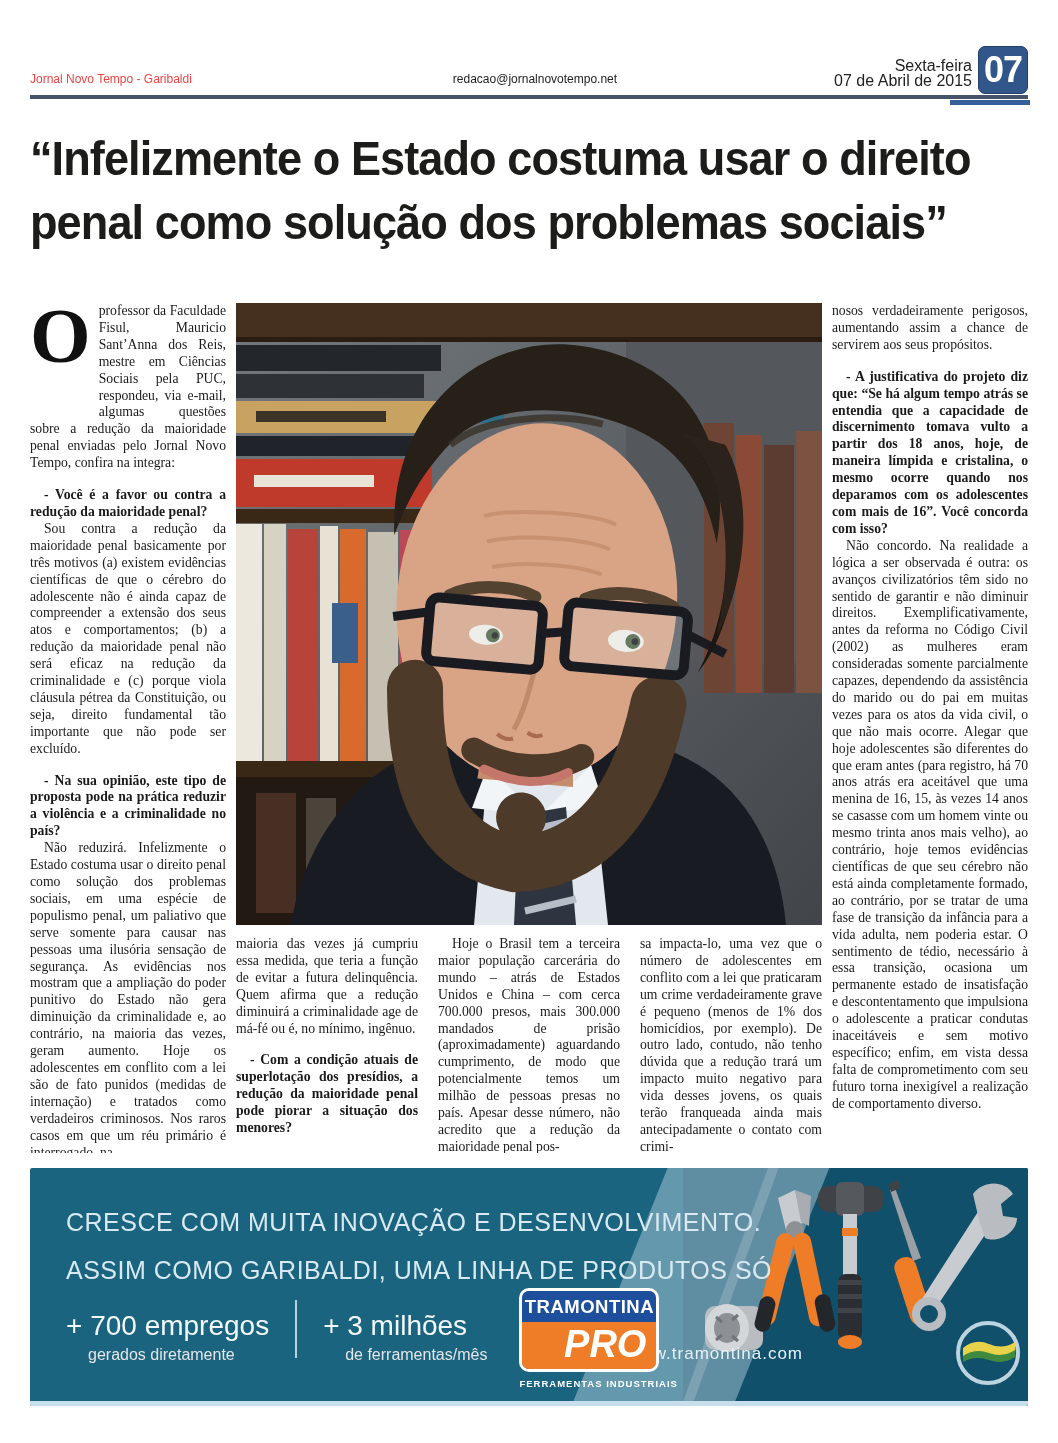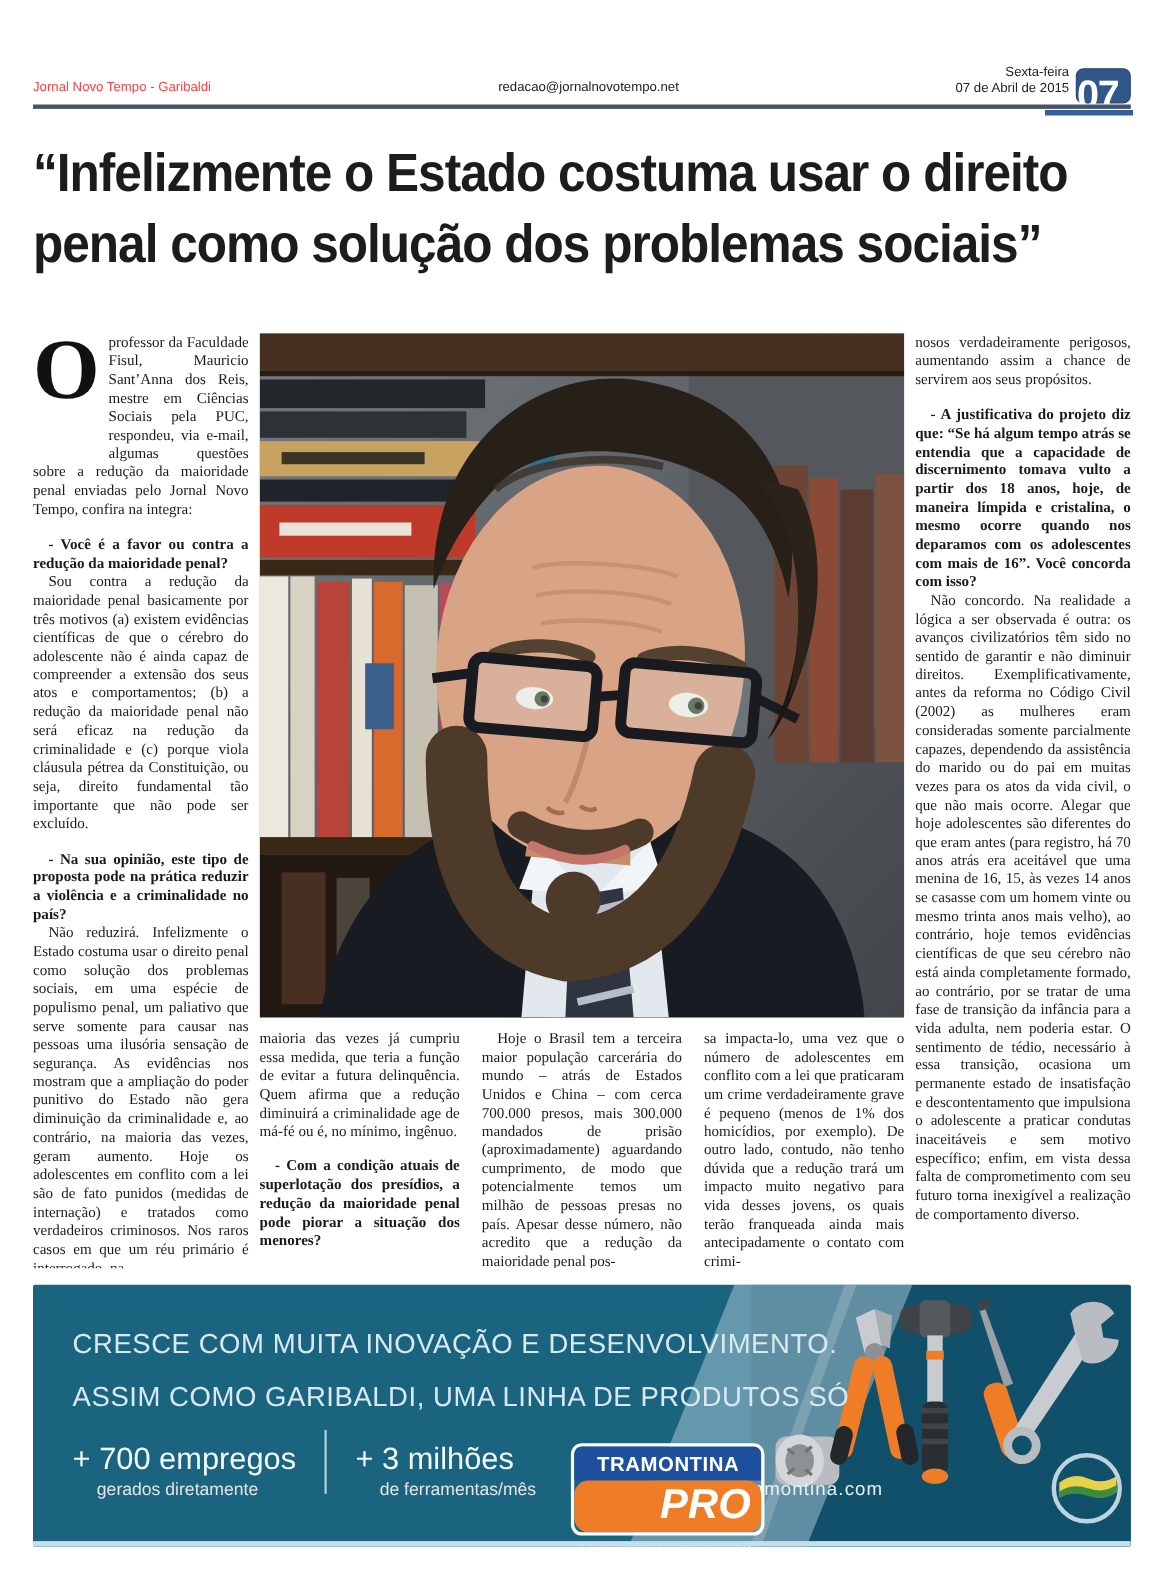--- a/index.html
+++ b/index.html
@@ -3,22 +3,22 @@
 <meta charset="utf-8">
 <style>
   * { margin:0; padding:0; box-sizing:border-box; }
   body { width:1058px; background:#ffffff; font-family:"Liberation Serif", serif; }
   .page { position:relative; width:1058px; height:1443px; background:#fff; overflow:hidden; }
 
   
   .masthead { position:absolute; top:0; left:30px; right:30px; height:96px; }
   .mast-left { position:absolute; left:0; bottom:10px; font-family:"Liberation Sans",sans-serif; font-size:12px; color:#ef4444; }
   .mast-center { position:absolute; left:12px; right:0; bottom:10px; text-align:center; font-family:"Liberation Sans",sans-serif; font-size:12px; color:#222; }
-  .mast-right { position:absolute; right:56px; bottom:8px; text-align:right; font-family:"Liberation Sans",sans-serif; font-size:12px; color:#222; line-height:15px; }
-  .page-badge { position:absolute; right:0; bottom:2px; width:50px; height:32px; background:#30568a; border:1px solid #24406a; border-radius:7px; color:#fff; font-family:"Liberation Sans",sans-serif; font-weight:bold; font-size:36px; text-align:left; line-height:46px; letter-spacing:-1px; }
+  .mast-right { position:absolute; right:56px; bottom:8px; text-align:right; font-family:"Liberation Sans",sans-serif; font-size:16px; color:#222; line-height:15px; }
+  .page-badge { position:absolute; right:0; bottom:2px; width:50px; height:48px; background:#30568a; border:1px solid #24406a; border-radius:7px; color:#fff; font-family:"Liberation Sans",sans-serif; font-weight:bold; font-size:36px; text-align:center; line-height:46px; letter-spacing:-1px; }
   .mast-rule { position:absolute; top:95px; left:30px; right:30px; height:4px; background:#46536a; }
   .mast-rule-accent { position:absolute; top:100px; right:28px; width:80px; height:5px; background:#35609c; }
 
   
   .headline { position:absolute; top:126px; left:30px; width:1010px; font-family:"Liberation Sans",sans-serif; font-weight:bold; color:#1c1c1a; font-size:49px; line-height:64px; letter-spacing:-1px; transform:scaleX(0.92); transform-origin:left top; white-space:nowrap; }
 
   
   .content { position:absolute; top:303px; left:30px; width:998px; height:850px; display:flex; gap:10px; }
   .band { height:100%; overflow:hidden; }
   .band-left, .band-right { width:196px; }
@@ -37,23 +37,23 @@
   .ad-right { position:absolute; right:0; top:0; width:345px; height:100%; background:#11506a; }
   .ad-sheen-1 { position:absolute; left:-60px; top:-40px; width:150px; height:330px; background:rgba(190,215,228,0.45); transform:rotate(22deg); }
   .ad-sheen-2 { position:absolute; left:38px; top:-30px; width:10px; height:320px; background:rgba(255,255,255,0.18); transform:rotate(20deg); }
   .ad-headline { position:absolute; left:36px; top:30px; font-family:"Liberation Sans",sans-serif; font-size:25px; line-height:48px; color:#d8e9f2; letter-spacing:0.5px; }
   .ad-stats { position:absolute; left:36px; top:130px; display:flex; align-items:flex-start; font-family:"Liberation Sans",sans-serif; color:#f2f8fb; }
   .stat { margin-right:26px;margin-top:12px; }
   .stat-value { font-size:28px; }
   .stat-label { font-size:16px; color:#e5e5e5; margin-top:4px; padding-left:22px; }
   .stat-divider { width:2px; height:58px; background:rgba(235,245,250,0.75); margin:2px 26px 0 0; }
   .tram-logo-wrap { margin-left:6px; margin-top:-10px; text-align:center; }
-  .tram-logo { width:176px; border:3px solid #fff; border-radius:10px; overflow:hidden; font-family:"Liberation Sans",sans-serif;margin-top:24px; }
+  .tram-logo { width:140px; border:3px solid #fff; border-radius:10px; overflow:hidden; font-family:"Liberation Sans",sans-serif; }
   .tram-top { background:#1d4f9c; color:#fff; font-weight:bold; font-size:18.5px; letter-spacing:0.5px; padding:5px 0 4px; text-align:center; }
-  .tram-bottom { background:#ef7d27; color:#fff; font-weight:bold; font-style:italic; font-size:38px; text-align:right; padding:1px 10px 4px 0; line-height:42px;border-radius:13px; }
+  .tram-bottom { background:#ef7d27; color:#fff; font-weight:bold; font-style:italic; font-size:38px; text-align:right; padding:1px 10px 4px 0; line-height:42px; }
   .tram-sub { color:#fff; font-family:"Liberation Sans",sans-serif; font-weight:bold; font-size:9.5px; letter-spacing:1px; margin-top:6px; }
   .ad-website { position:absolute; right:225px; bottom:42px; font-family:"Liberation Sans",sans-serif; font-size:17px; color:#e8f2f8; letter-spacing:1px; }
   .ad-bottom-strip { position:absolute; left:0; bottom:0; width:100%; height:5px; background:#c7dfec; }
   .tools-svg { position:absolute; right:0; top:0; }
 </style>
 </head>
 <body>
 
 <div class="page">
 

